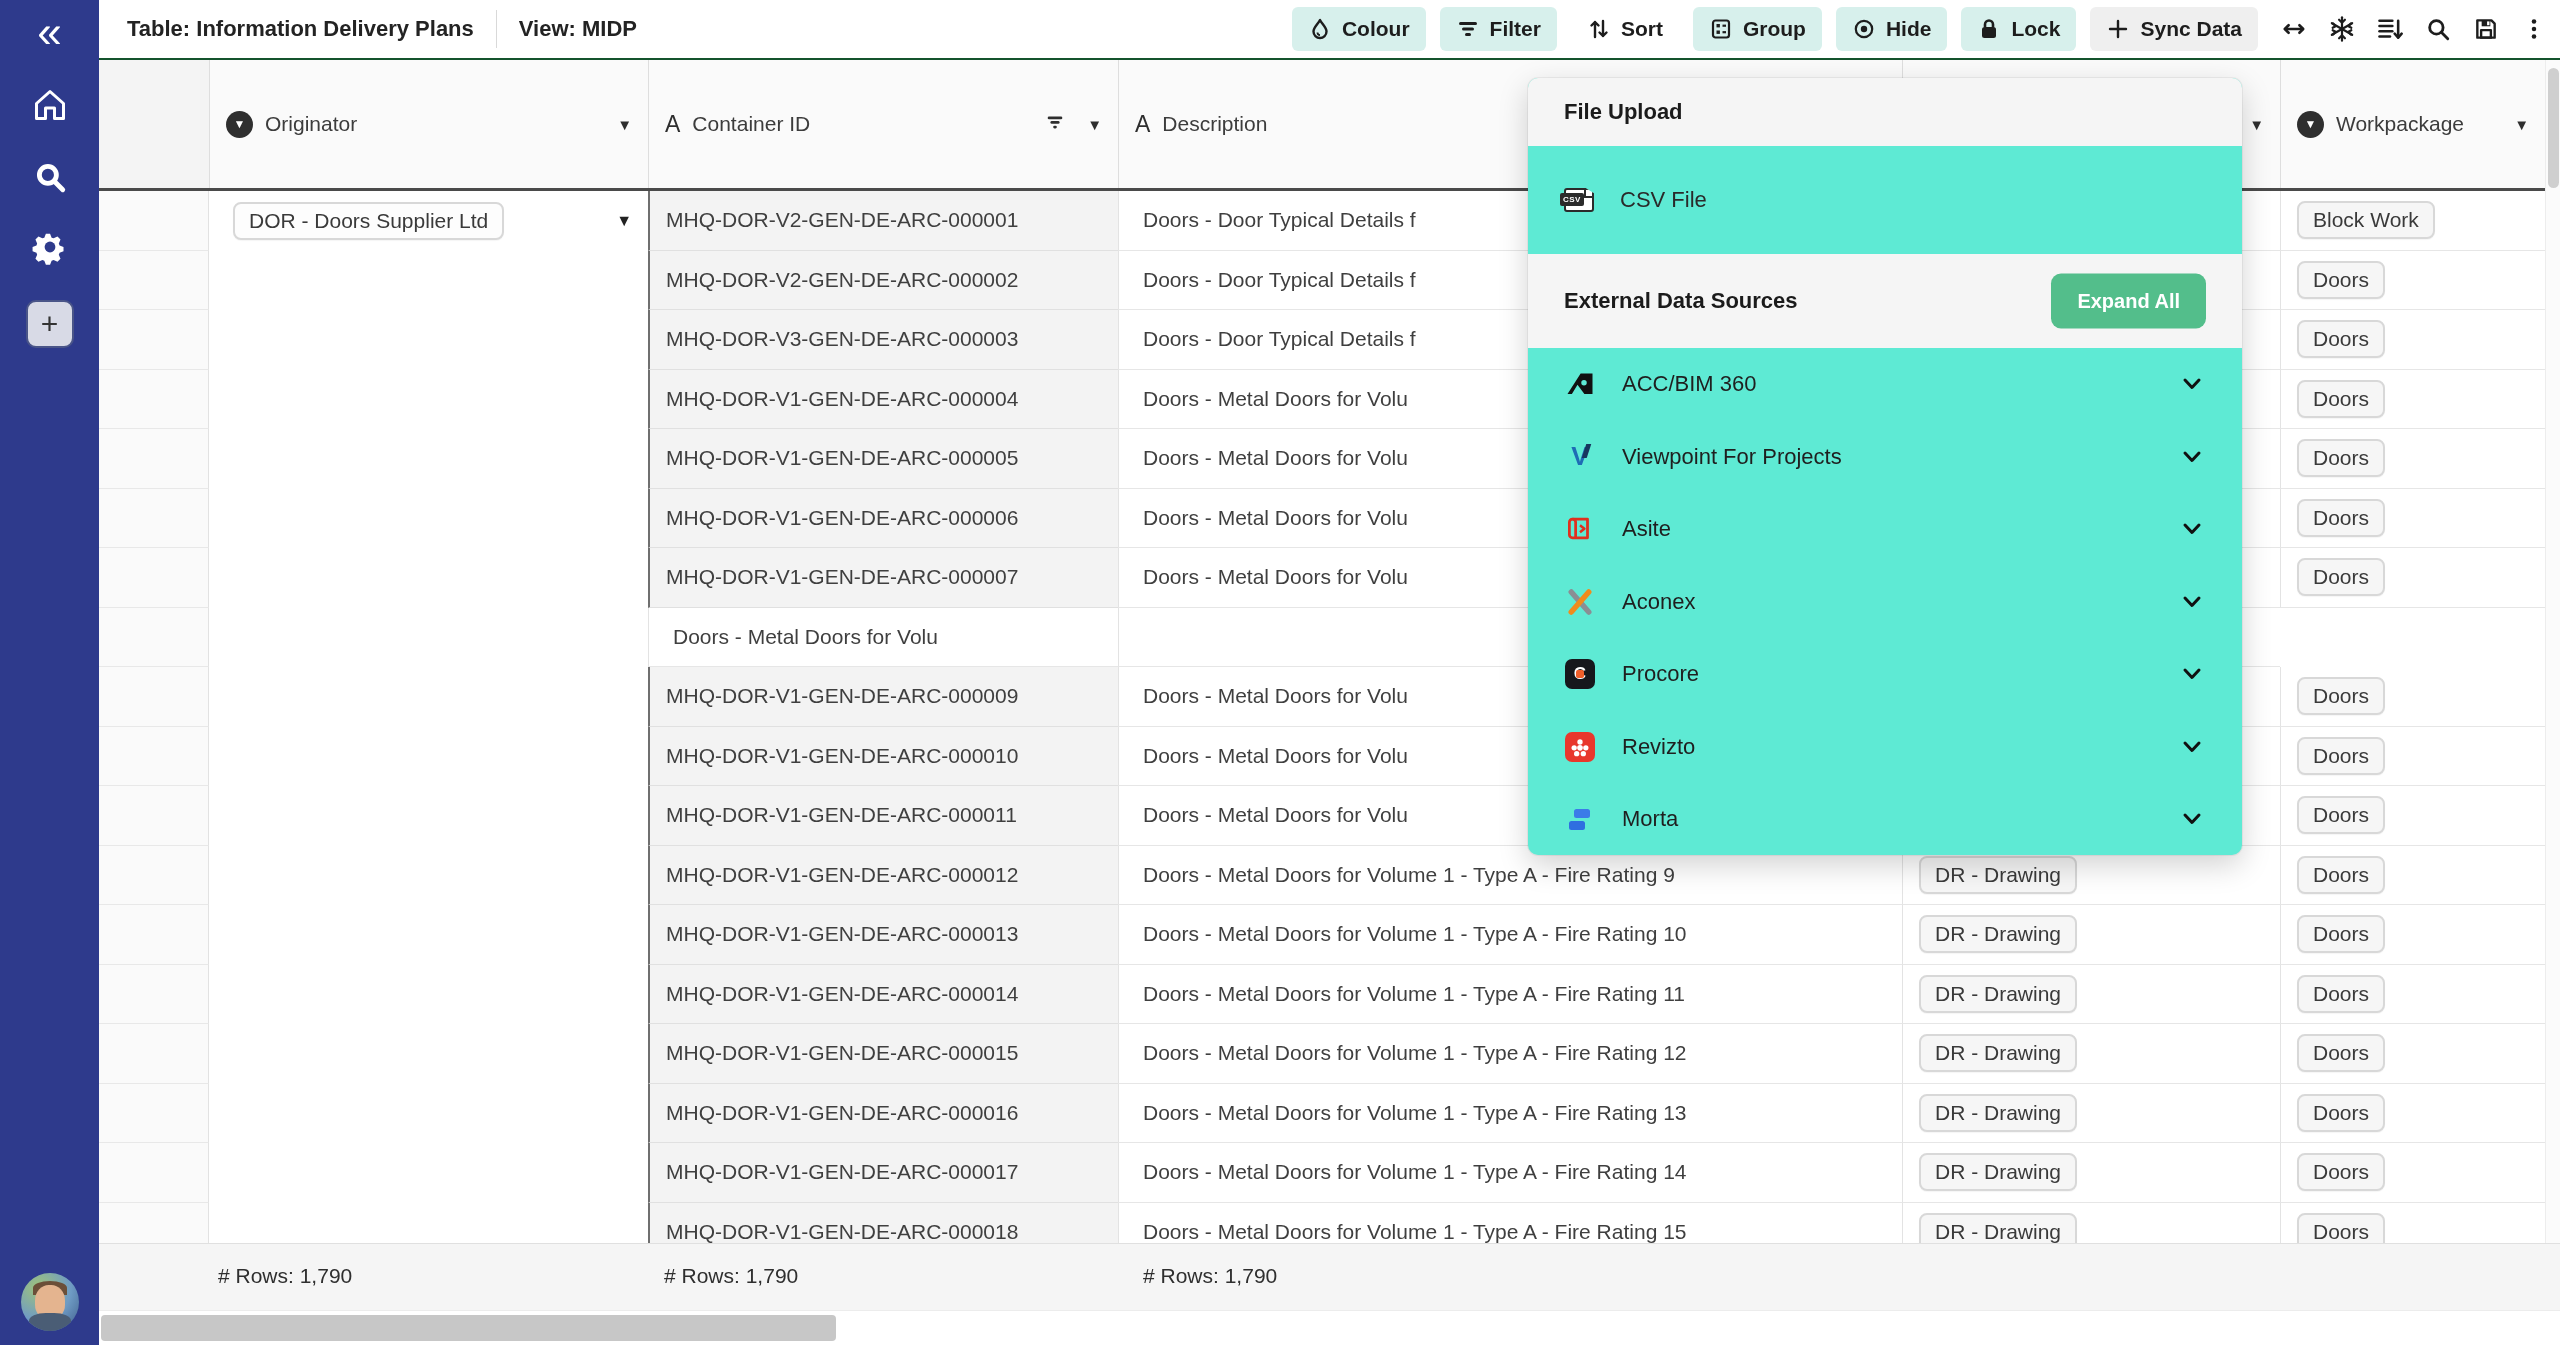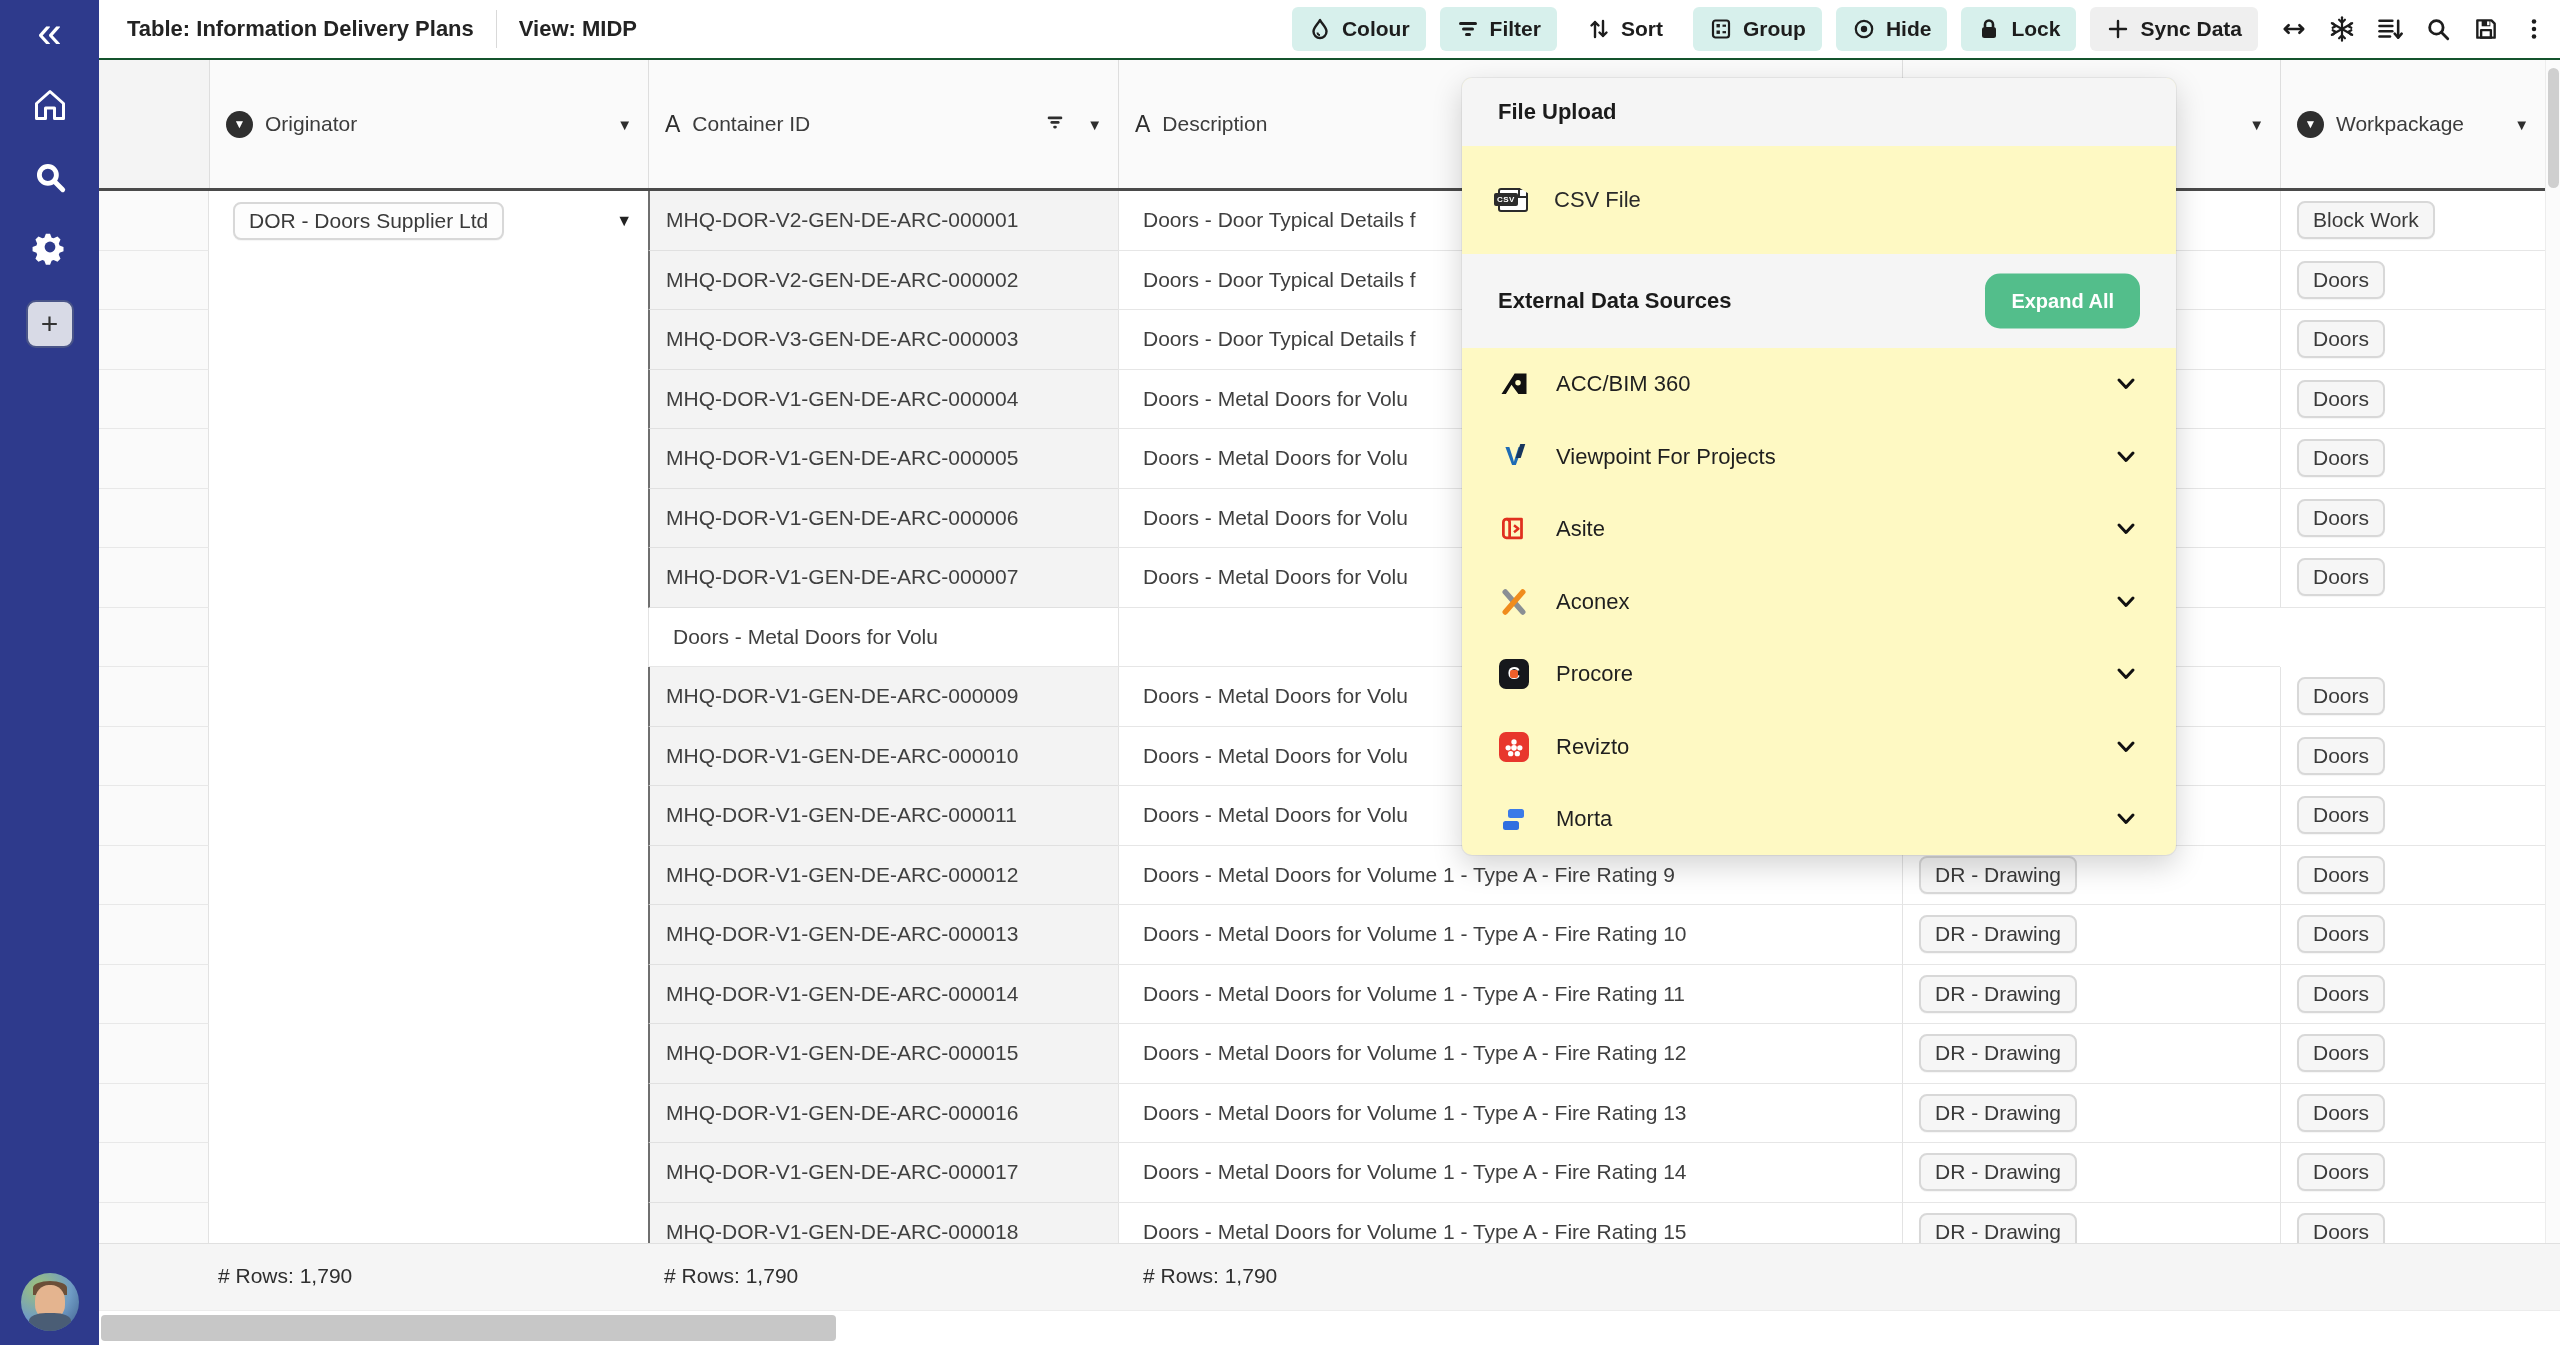--- a/index.html
+++ b/index.html
@@ -82,31 +82,31 @@
   .statusbar { position:absolute; left:99px; top:1243px; width:2461px; height:67px;
     background:#f5f5f5; border-top:1px solid #e0e0e0; z-index:15; }
   .rows-count { position:absolute; top:20px; font-size:21px; color:#2f2f2f; white-space:nowrap; }
   .rc1{ left:119px; } .rc2{ left:565px; } .rc3{ left:1044px; }
   .hscroll { position:absolute; left:99px; top:1310px; width:2461px; height:35px; background:#fff;
     border-top:1px solid #ececec; z-index:15; cursor:pointer; }
   .hthumb { position:absolute; left:2px; top:4px; width:735px; height:26px; background:#c7c7c7;
     border-radius:4px; }
 
   
-  .panel { position:absolute; left:1462px; top:78px; width:714px; height:777px; background:#fef9c3;
+  .panel { position:absolute; left:1528px; top:78px; width:714px; height:777px; background:#5eead4;
     border-radius:10px; box-shadow:0 10px 30px rgba(0,0,0,.18), 0 0 0 1px rgba(0,0,0,.05);
     overflow:hidden; z-index:50; }
   .panel-section { background:#f5f5f5; height:68px; display:flex; align-items:center;
     padding:0 36px; font-size:22px; font-weight:700; color:#1b1b1b; position:relative; }
   .panel-section.ext { height:94px; }
   .csv-item { height:108px; display:flex; align-items:center; padding:0 36px; gap:26px;
     font-size:22px; color:#2a2a2a; cursor:pointer; }
   .expand-btn { position:absolute; right:36px; top:50%; transform:translateY(-50%);
     background:#53be8b; color:#fff; font-size:20px; font-weight:700; border:none;
-    border-radius:15px; padding:16px 26px; cursor:pointer; }
+    border-radius:10px; padding:16px 26px; cursor:pointer; }
   .src-list { }
   .src-item { height:72.5px; display:flex; align-items:center; padding:0 36px; gap:26px;
     font-size:22px; color:#1f1f1f; cursor:pointer; position:relative; }
   .src-item .chev { position:absolute; right:40px; }
   .src-ic { width:32px; height:32px; display:flex; align-items:center; justify-content:center; flex:0 0 32px; }
 
   
   .ic-viewpoint { font-size:26px; font-weight:800; color:#1e6cb5; position:relative; }
   .ic-viewpoint::after { content:""; position:absolute; left:13px; top:3px; width:5px; height:14px;
     background:#17365e; transform:skewX(-18deg); }

